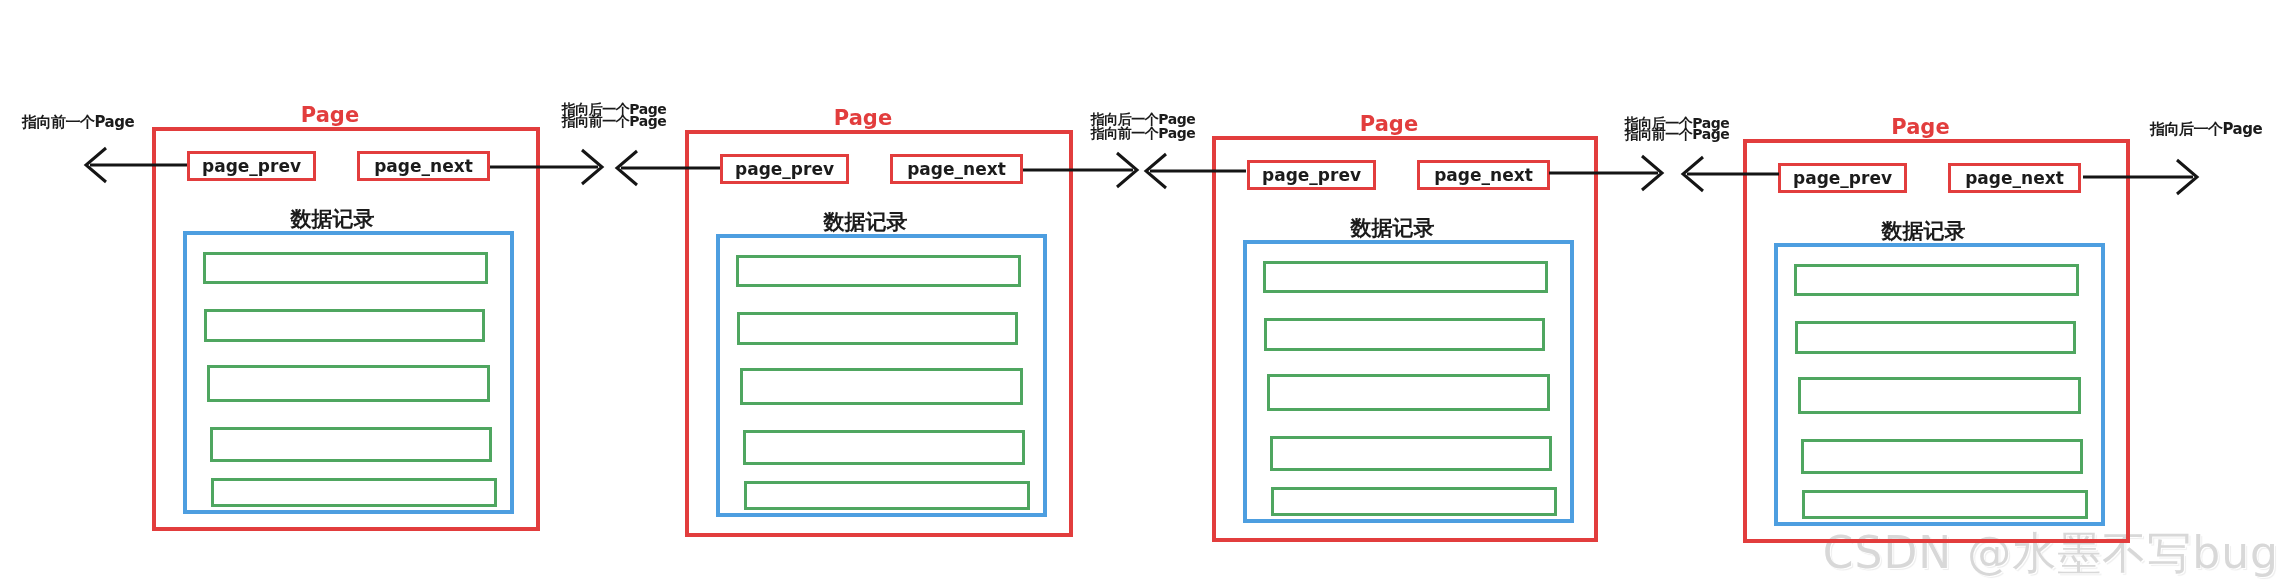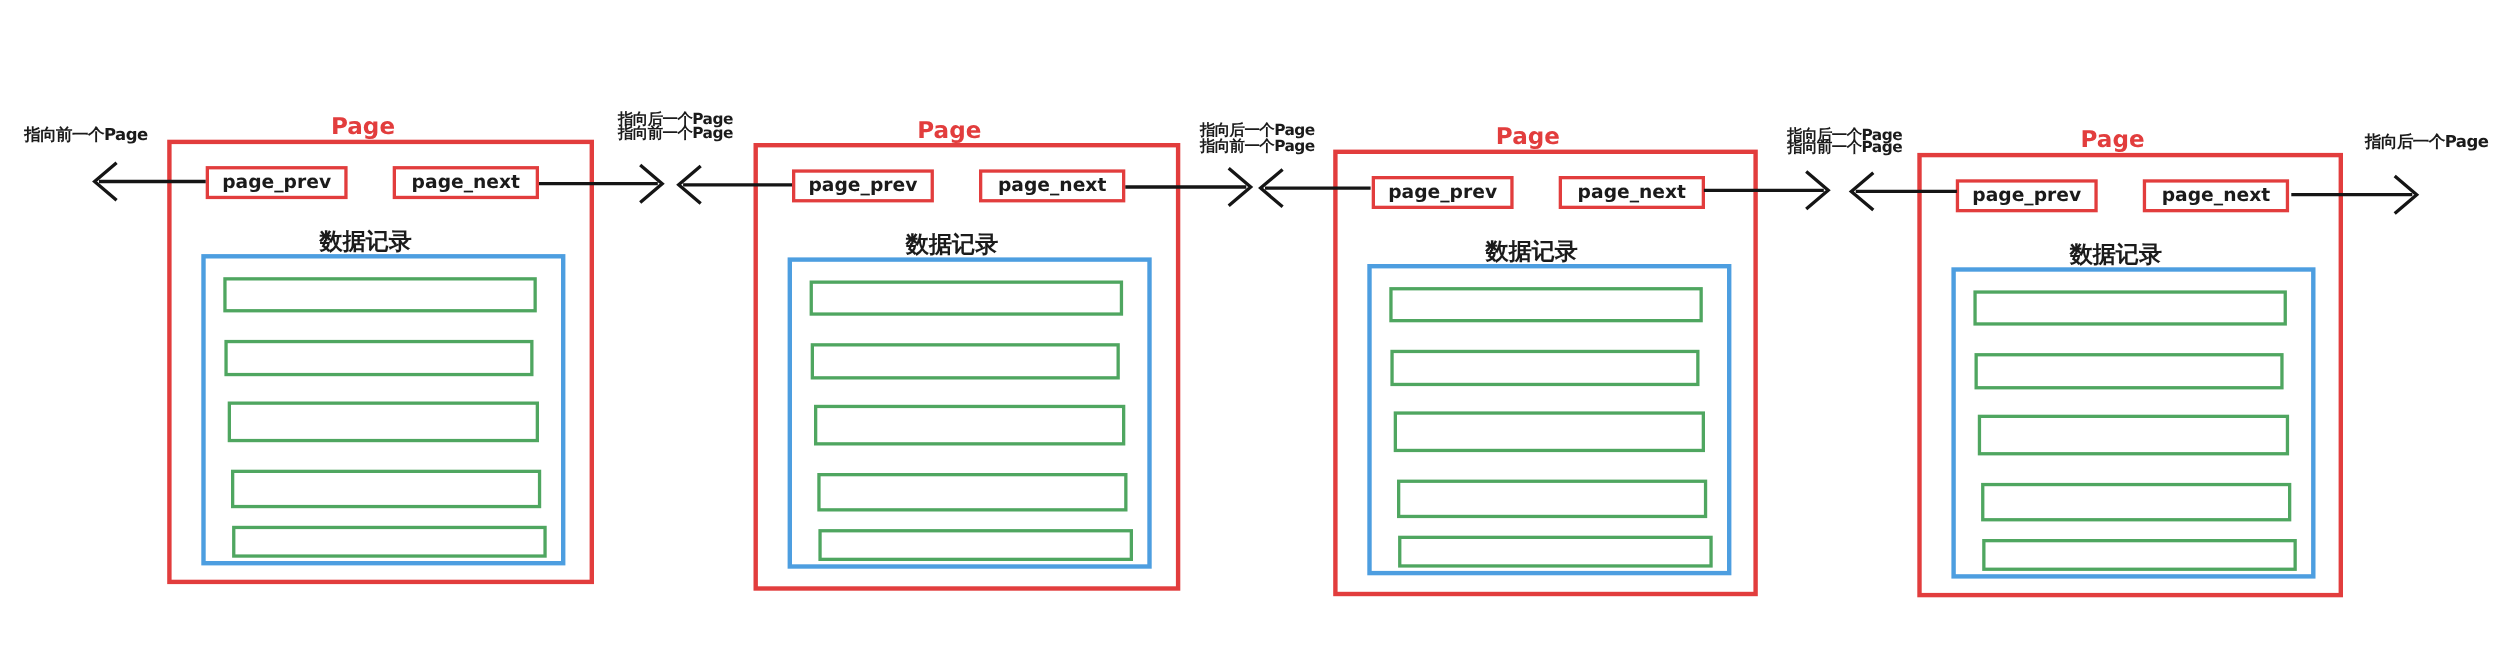--- a/index.html
+++ b/index.html
@@ -95,20 +95,21 @@
     white-space:nowrap;
     letter-spacing:1px;
   }
   svg line,svg polyline{stroke:#151515;stroke-width:3;fill:none;}
 </style>
 </head>
 <body>
 
 <div class="canvas">
 
+  <div class="watermark">CSDN @水墨不写bug</div>
 
   <svg class="arrow-layer" width="2281" height="588" viewBox="0 0 2281 588">
     <g>
       <line x1="187" y1="165" x2="90" y2="165"></line>
       <polyline points="106,148 86,165 106,182"></polyline>
     </g>
     <g>
       <line x1="490" y1="167" x2="598" y2="167"></line>
       <polyline points="582,150 602,167 582,184"></polyline>
     </g>

